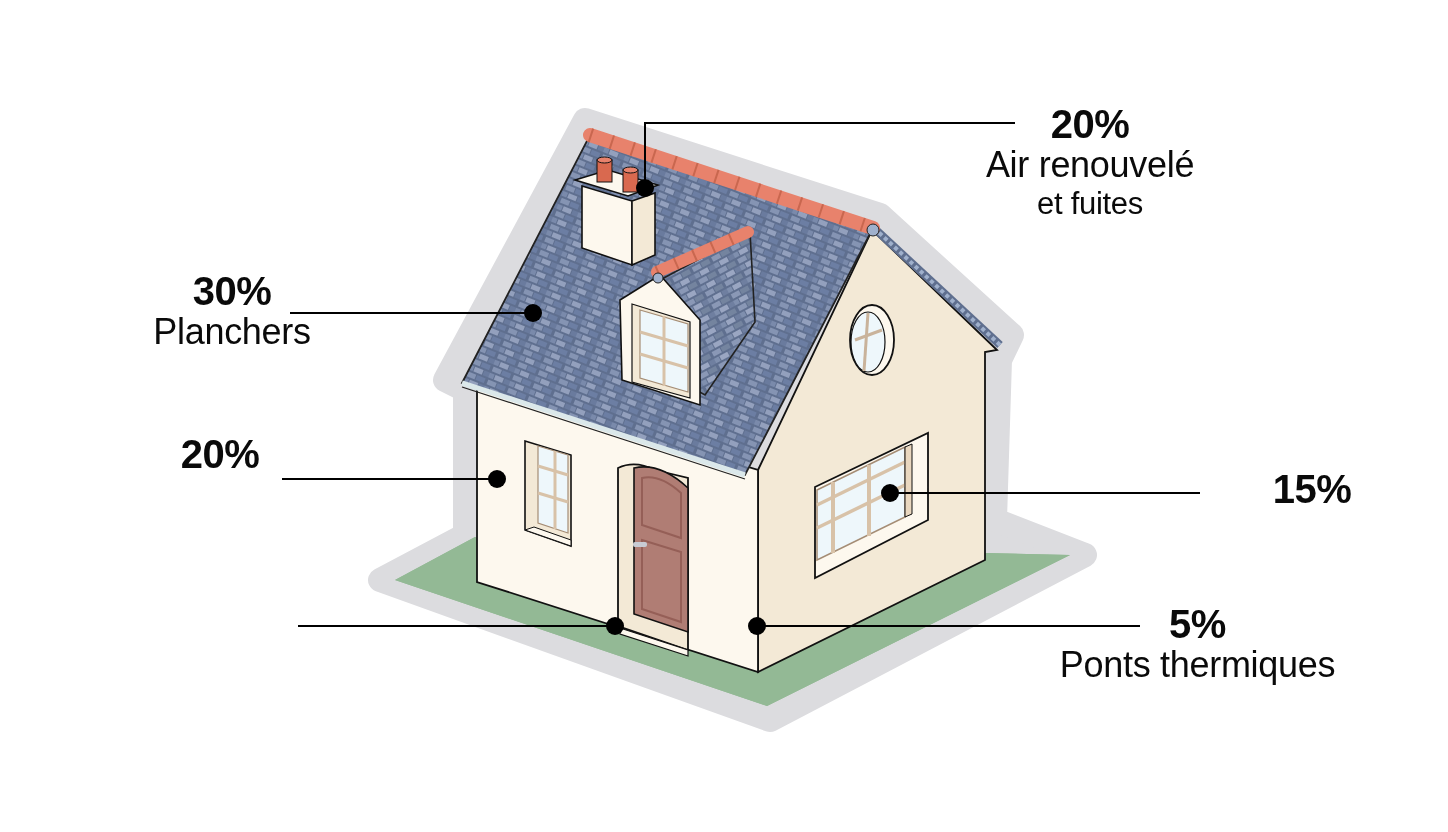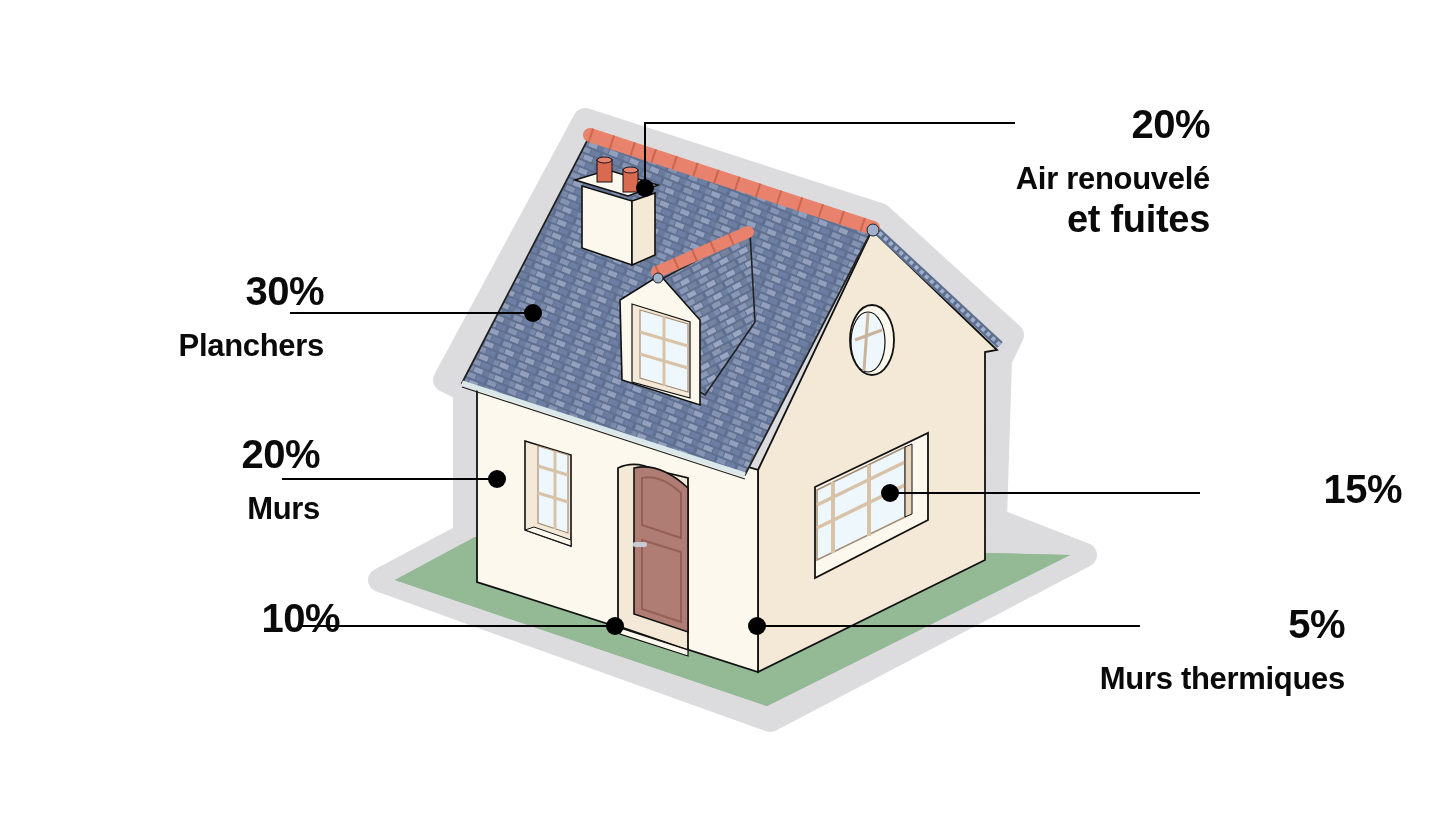--- a/index.html
+++ b/index.html
@@ -1,22 +1,22 @@
 <!DOCTYPE html>
 <html><head>
   <meta charset="utf-8">
   <style>
     html, body { margin: 0; padding: 0; background: #ffffff; }
     body { width: 1448px; height: 832px; position: relative; overflow: hidden;
            font-family: "Liberation Sans", "DejaVu Sans", sans-serif; color: #0a0a0a; }
     #scene { position: absolute; left: 0; top: 0; width: 1448px; height: 832px; }
-    .label { position: absolute; text-align: right; line-height: 1.05; }
+    .label { position: absolute; text-align: center; line-height: 1.05; }
     .label .pct { display: block; font-weight: 700; font-size: 40px; letter-spacing: -0.5px; }
-    .label .name { display: block; font-weight: 700; font-size: 31px; letter-spacing: -0.3px; margin-top: 18px; }
-    .label .name2 { display: block; font-weight: 700; font-size: 38px; letter-spacing: -0.3px; margin-top: 4px; }
+    .label .name { display: block; font-weight: 400; font-size: 36px; letter-spacing: -0.3px; margin-top: 1px; }
+    .label .name2 { display: block; font-weight: 400; font-size: 31px; letter-spacing: -0.3px; margin-top: 4px; }
   </style>
 </head>
 <body>
 
 <svg id="scene" viewBox="0 0 1448 832" xmlns="http://www.w3.org/2000/svg">
   <defs>
     <pattern id="slate" width="22" height="14" patternUnits="userSpaceOnUse" patternTransform="rotate(22)">
       <rect width="22" height="14" fill="#5f6f8f"></rect>
       <rect x="1" y="1" width="9" height="5" fill="#8594b3"></rect>
       <rect x="11" y="1" width="9" height="5" fill="#6c7ea3"></rect>
@@ -131,34 +131,32 @@
     <circle cx="757" cy="626" r="9"></circle>
   </g>
 </svg>
 
 <div class="label" style="left:970px; top:103px; width:240px;">
   <span class="pct">20%</span>
   <span class="name">Air renouvelé</span>
   <span class="name2">et fuites</span>
 </div>
 
-<div class="label" style="left:124px; top:270px; width:200px;">
+<div class="label" style="left:132px; top:270px; width:200px;">
   <span class="pct">30%</span>
   <span class="name">Planchers</span>
 </div>
 
 <div class="label" style="left:120px; top:433px; width:200px;">
   <span class="pct">20%</span>
-  <span class="name">Murs</span>
 </div>
 
 <div class="label" style="left:100px; top:597px; width:240px;">
-  <span class="pct">10%</span>
 </div>
 
 <div class="label" style="left:1222px; top:468px; width:180px;">
   <span class="pct">15%</span>
 </div>
 
 <div class="label" style="left:1050px; top:603px; width:295px;">
   <span class="pct">5%</span>
-  <span class="name">Murs thermiques</span>
+  <span class="name">Ponts thermiques</span>
 </div>
 
 </body></html>

